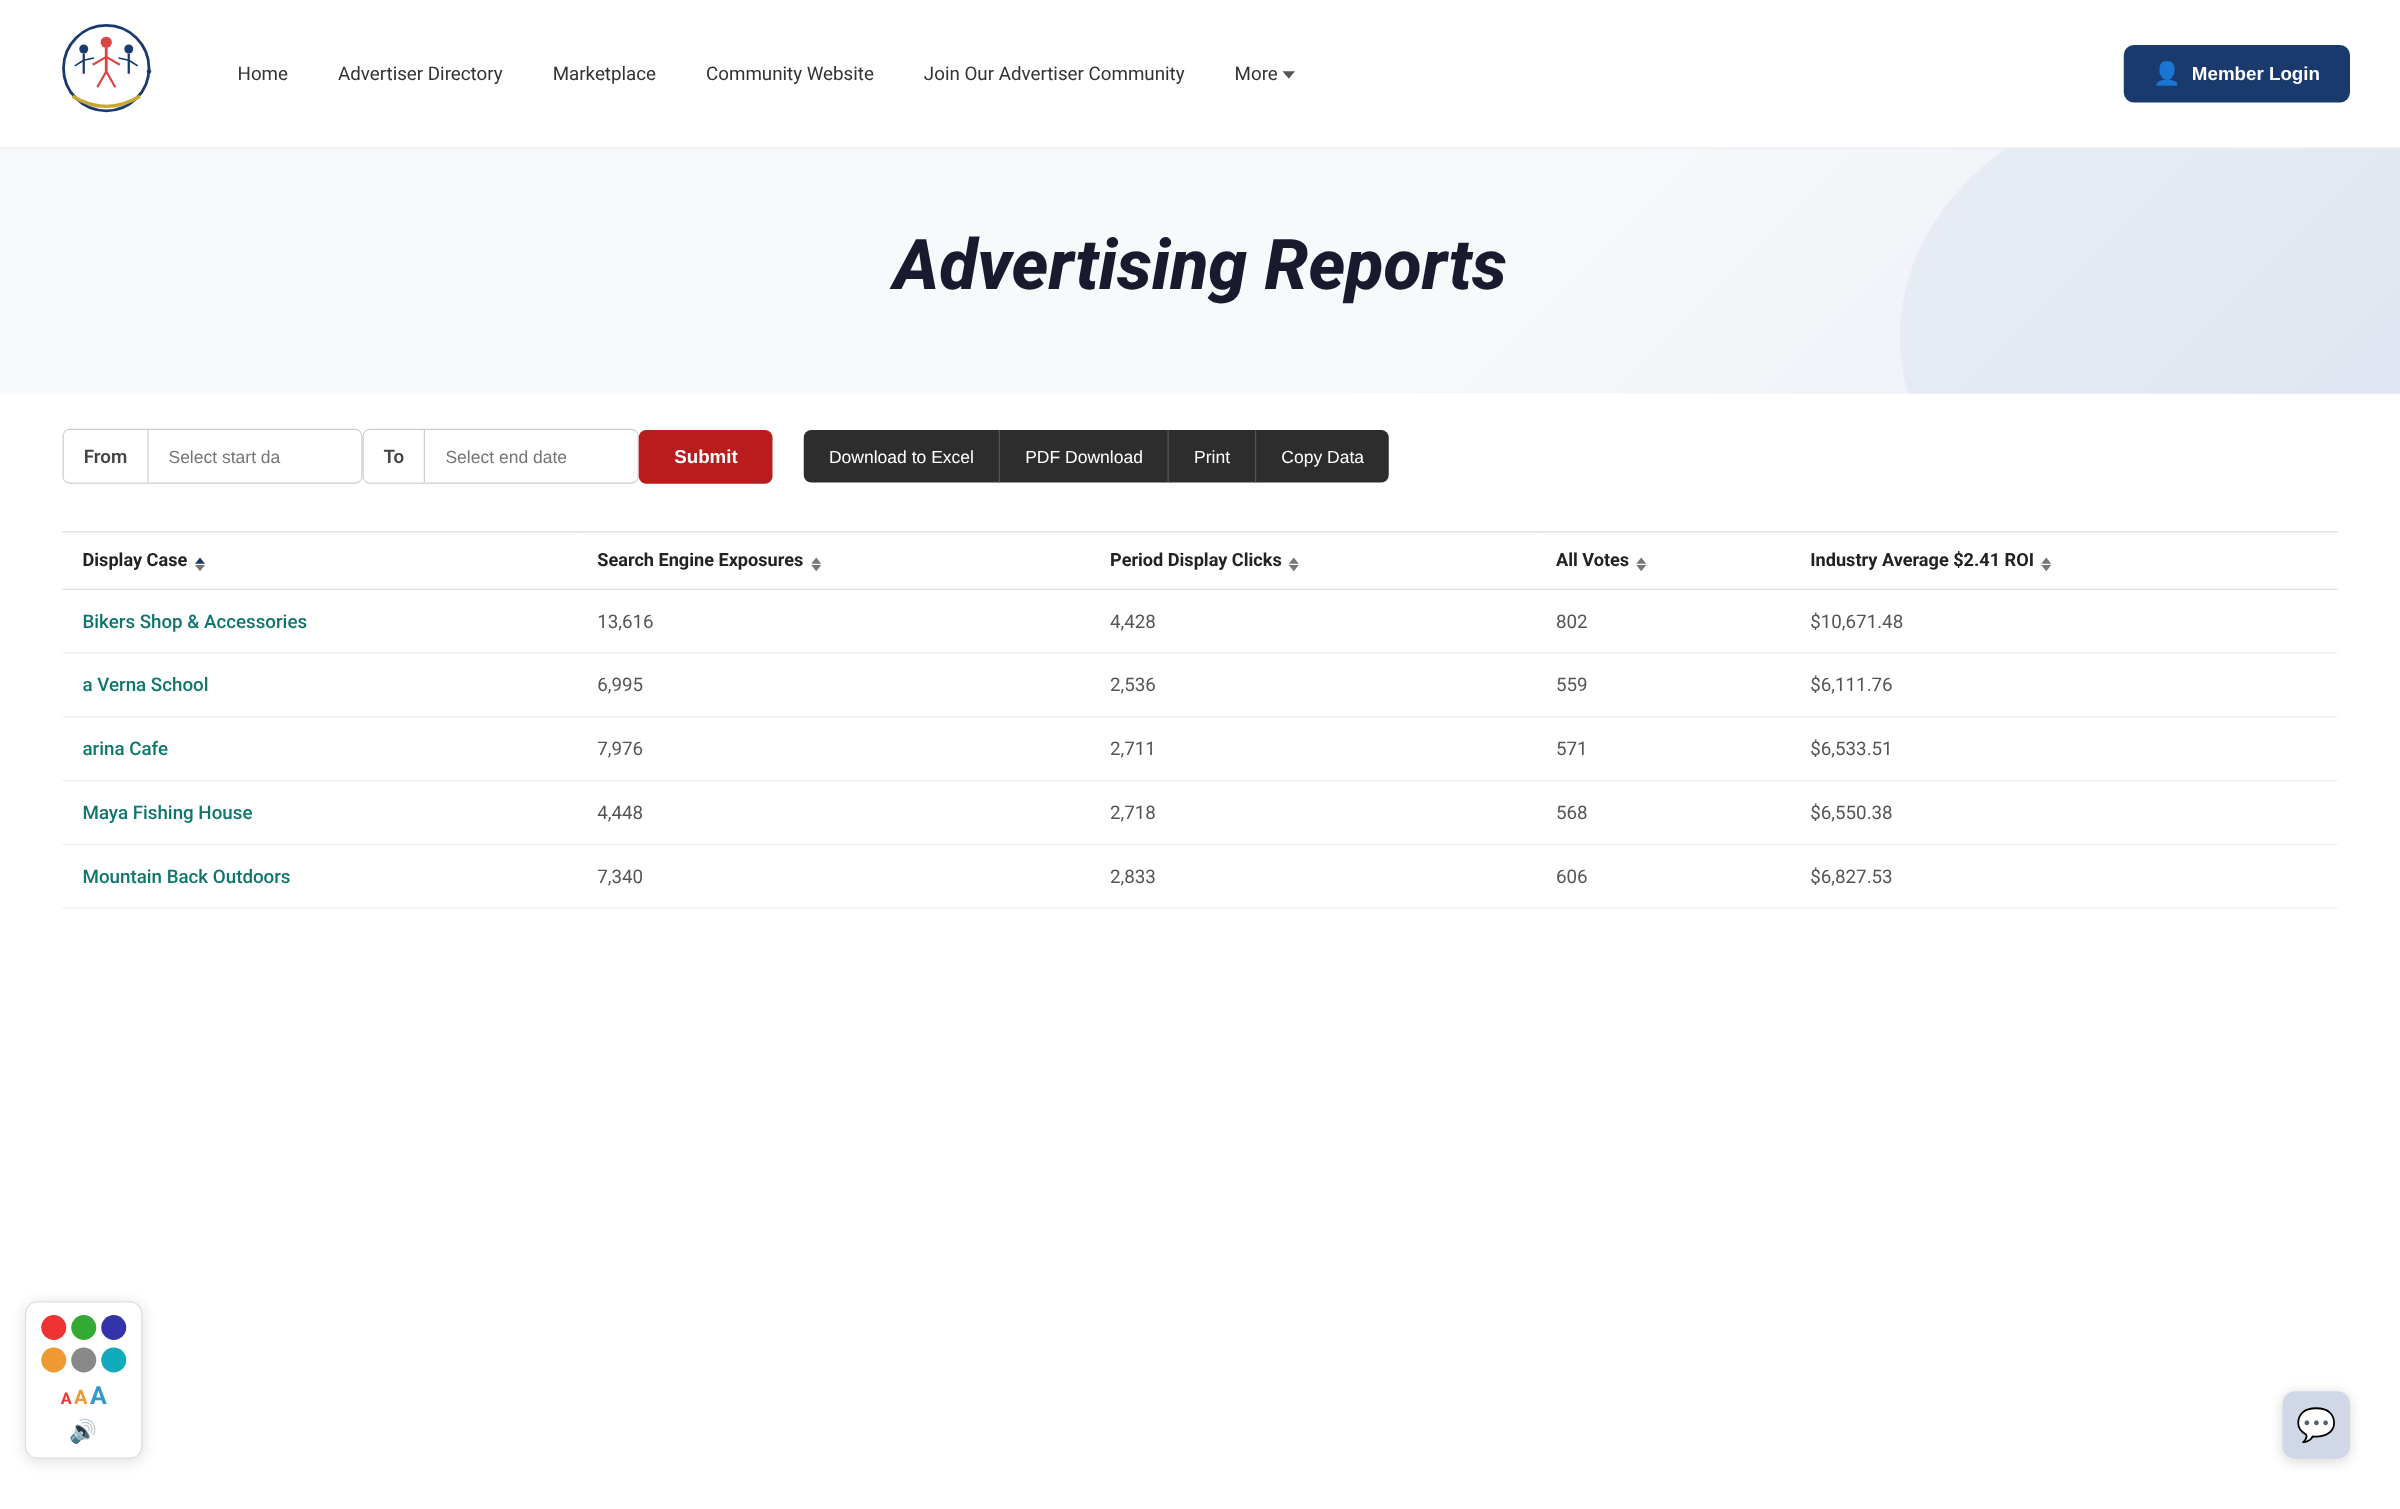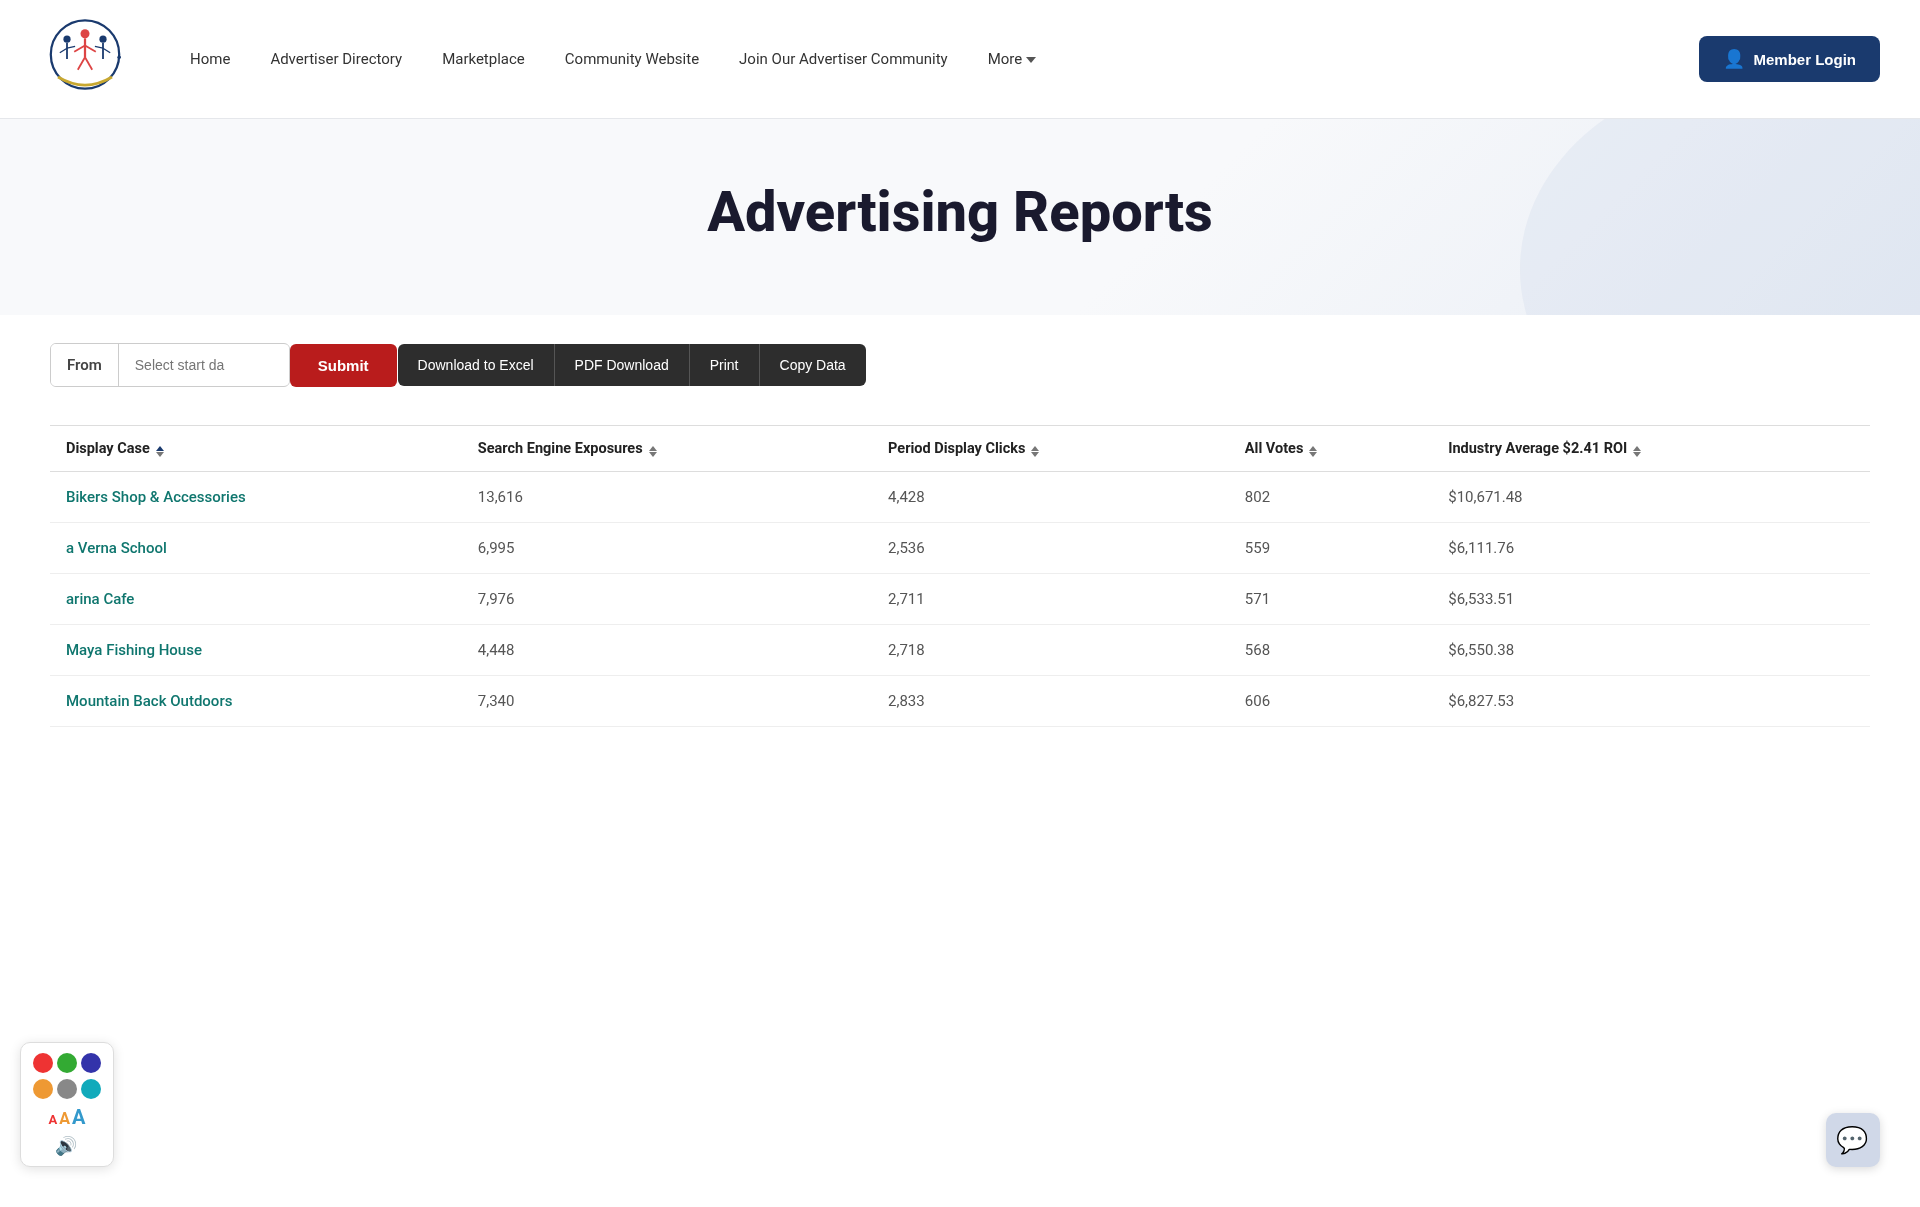--- a/index.html
+++ b/index.html
@@ -69,20 +69,21 @@
       font-size: 18px;
     }
 
     
     .hero {
       background: linear-gradient(135deg, #f8f9fb 60%, #e8edf5 100%);
       text-align: center;
       padding: 60px 40px 70px;
       position: relative;
       overflow: hidden;
+      font-style: italic;
     }
     .hero::after {
       content: '';
       position: absolute;
       right: -100px;
       top: -50px;
       width: 500px;
       height: 400px;
       background: rgba(200,210,230,0.25);
       border-radius: 50%;
@@ -138,21 +139,21 @@
       font-size: 15px;
       font-weight: 600;
       cursor: pointer;
     }
     .action-buttons {
       display: flex;
       align-items: flex-end;
       background: #2d2d2d;
       border-radius: 6px;
       overflow: hidden;
-      margin-left: 1px;
+      margin-left: 25px;
     }
     .action-btn {
       background: transparent;
       color: #fff;
       border: none;
       border-left: 1px solid #555;
       padding: 13px 20px;
       font-size: 14px;
       font-weight: 500;
       cursor: pointer;
@@ -335,20 +336,24 @@
 <section class="hero">
   <h1 class="hero-title">Advertising Reports</h1>
 </section>
 
 <div class="filter-bar">
   <div class="date-group">
     <span class="date-label">From</span>
     <input class="date-input" type="text" placeholder="Select start da" style="">
   </div>
 
+  <div class="date-group">
+    <span class="date-label">To</span>
+    <input class="date-input" type="text" placeholder="Select end date" style="">
+  </div>
 
   <button class="submit-btn">Submit</button>
 
   <div class="action-buttons">
     <button class="action-btn">Download to Excel</button>
     <button class="action-btn">PDF Download</button>
     <button class="action-btn">Print</button>
     <button class="action-btn">Copy Data</button>
   </div>
 </div>

